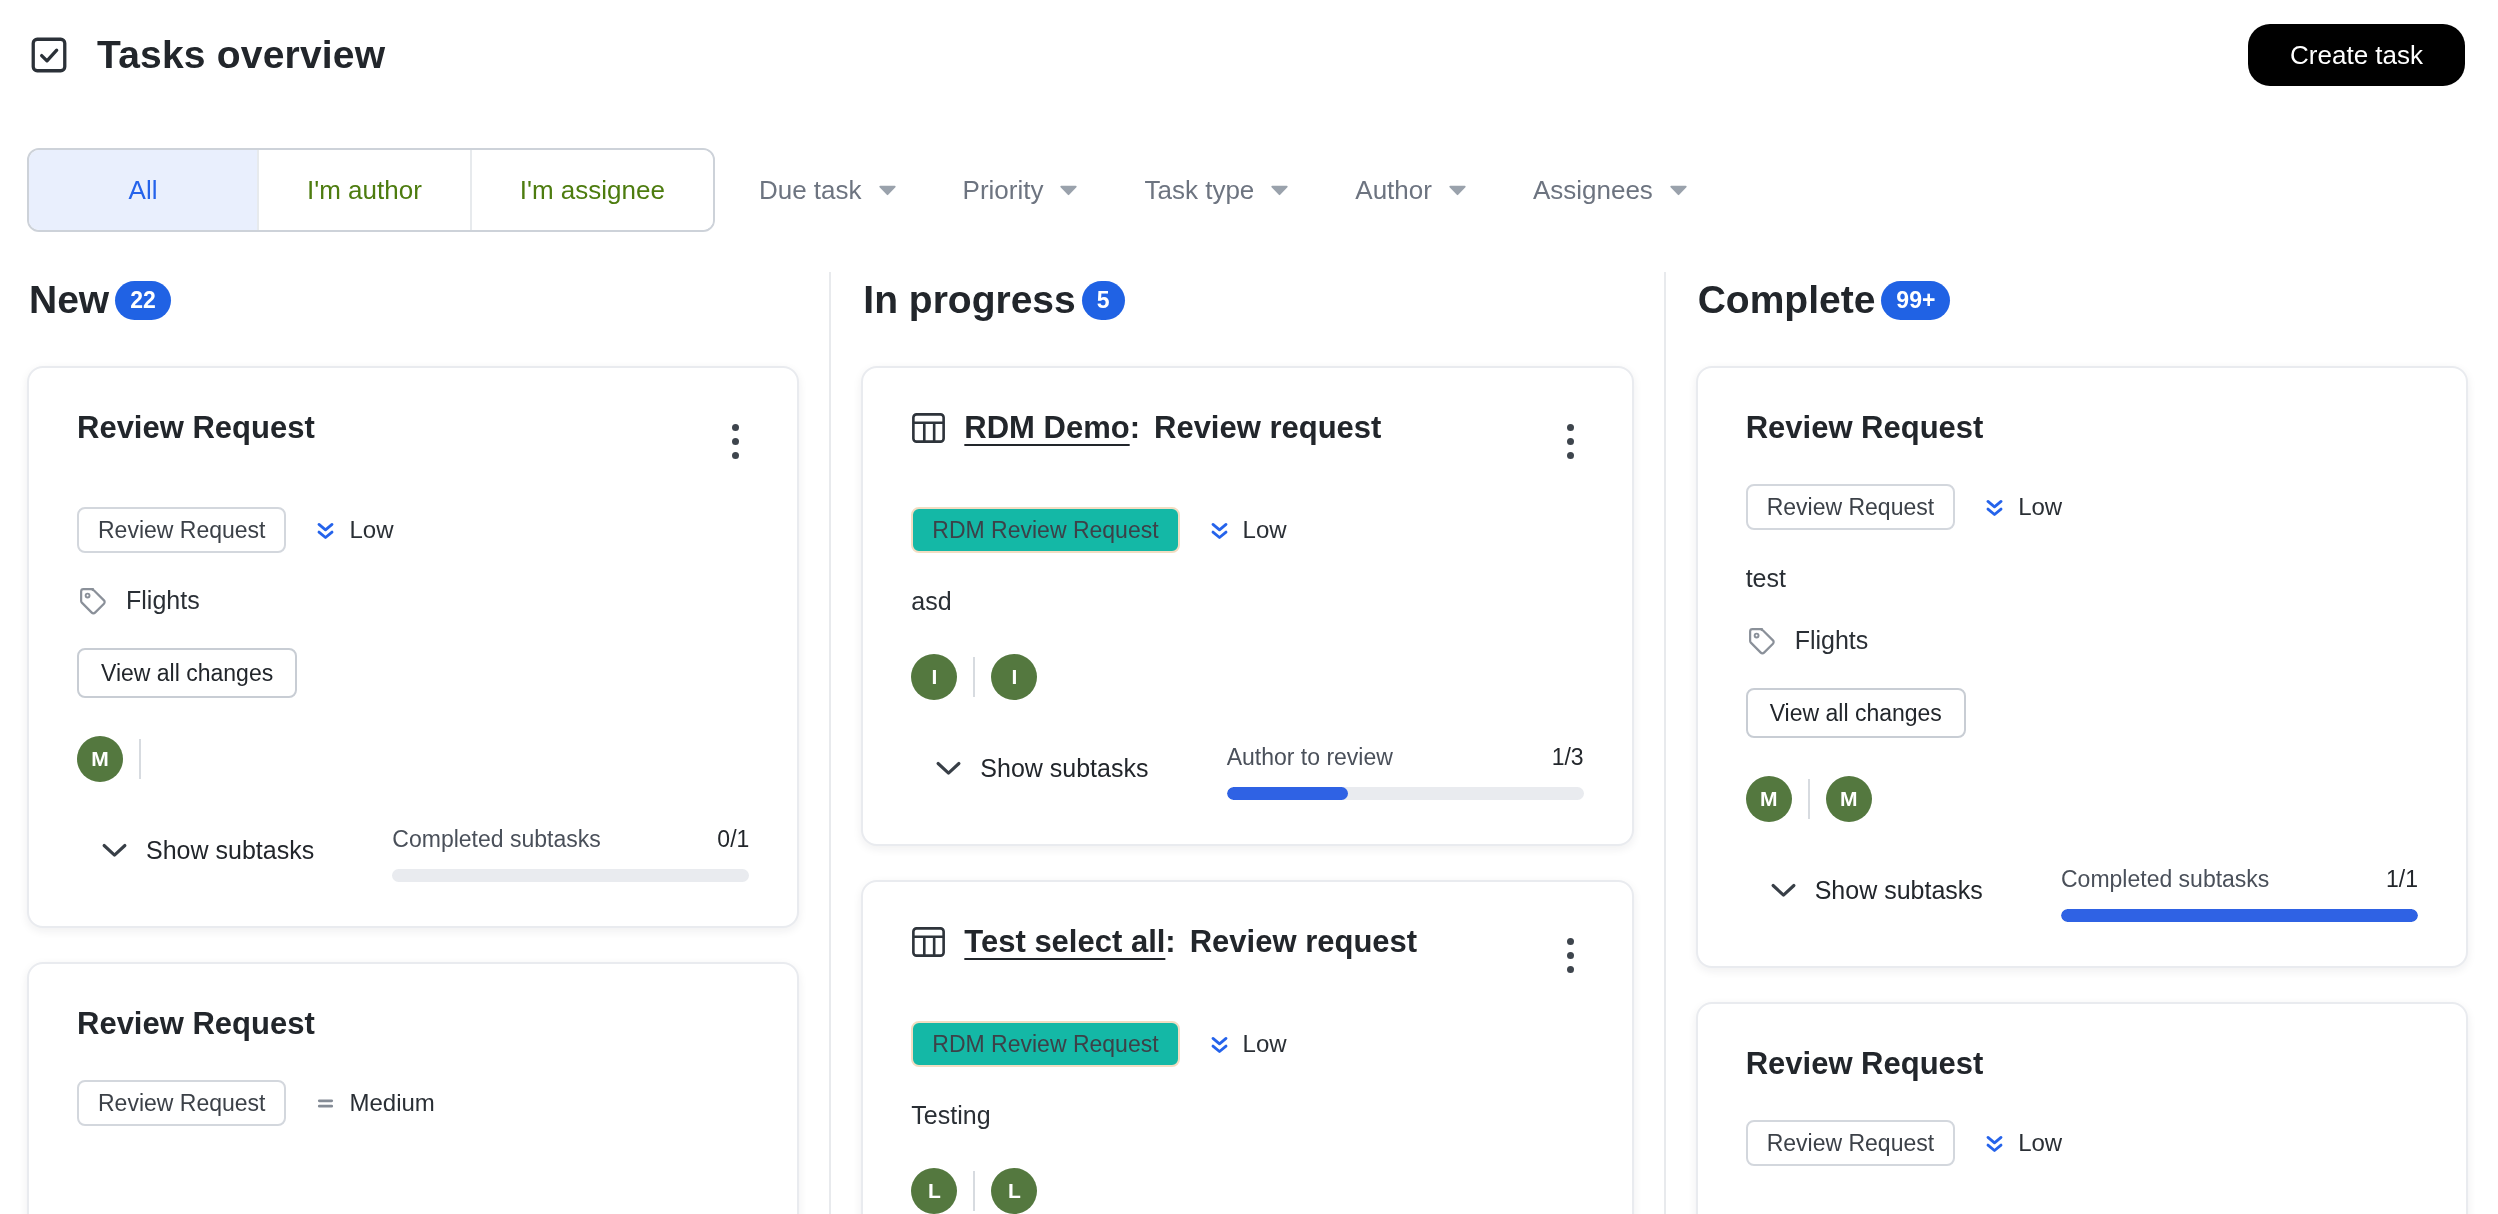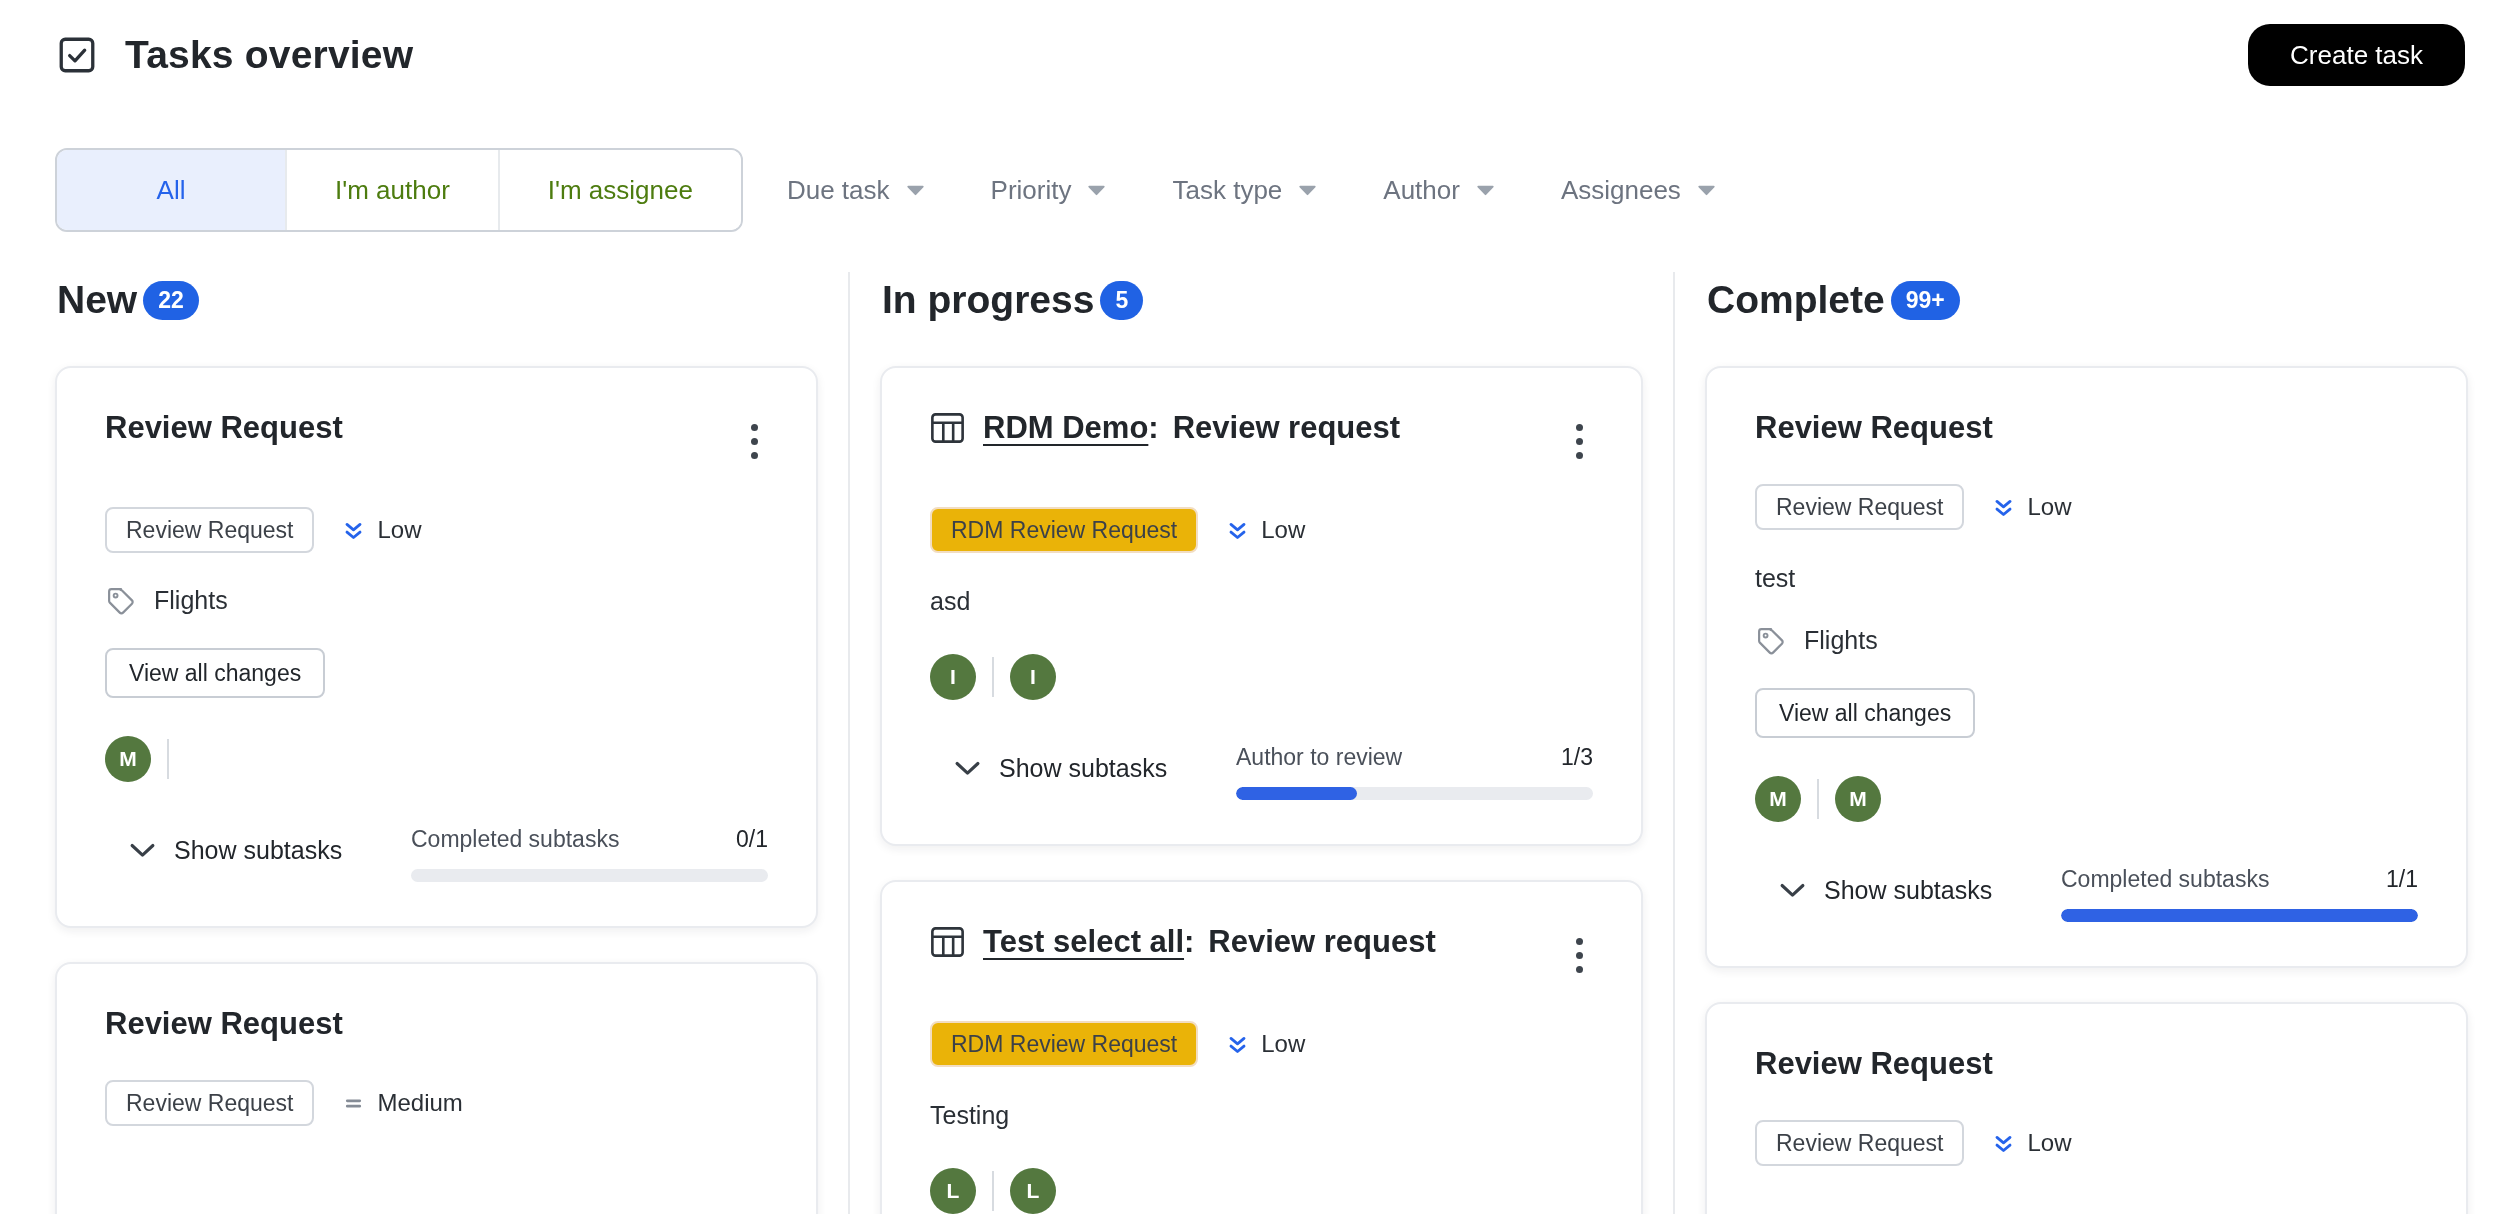--- a/index.html
+++ b/index.html
@@ -1,21 +1,21 @@
 <!DOCTYPE html>
 <html><head>
 <meta charset="utf-8">
 <style>
   * { margin:0; padding:0; box-sizing:border-box; }
   html,body { width:2498px; height:1214px; }
   body {
     font-family:"Liberation Sans", sans-serif;
     background:#ffffff; color:#23272e; overflow:hidden;
   }
-  .page { width:2498px; height:1214px; position:relative; overflow:hidden;padding-left:28px; }
+  .page { width:2498px; height:1214px; position:relative; overflow:hidden; }
 
   
   .topbar { display:flex; align-items:center; justify-content:space-between; padding:24px 33px 0 27px; }
   .title-wrap { display:flex; align-items:center; gap:26px; }
   .page-title { font-size:39px; font-weight:600; color:#22262b; letter-spacing:.2px; }
   .create-btn {
     background:#000000; color:#fff; border:none; border-radius:22px;
     height:62px; padding:0 42px; font-size:26px; font-family:inherit; cursor:pointer;
   }
 
@@ -62,21 +62,21 @@
   .t-link { text-decoration:underline; text-underline-offset:6px; text-decoration-thickness:2px; }
   .t-rest { margin-left:14px; font-weight:600; }
   .kebab { background:none; border:none; display:flex; flex-direction:column; gap:7px; padding:10px; cursor:pointer; margin-top:4px; }
   .kebab .dot { width:7px; height:7px; border-radius:50%; background:#3e454d; }
 
   .chips-row { display:flex; align-items:center; gap:26px; margin-top:38px; }
   .chip {
     display:inline-flex; align-items:center; height:46px; padding:0 19px;
     border:2px solid #d3d7dd; border-radius:8px; font-size:23px; color:#3c4148; background:#fff; white-space:nowrap;
   }
-  .chip.peach { background:#eab308; border-color:#f2ddc2; }
+  .chip.peach { background:#14b8a6; border-color:#f2ddc2; }
   .priority { display:flex; align-items:center; gap:10px; font-size:24px; color:#2a2f35; }
 
   .desc { margin-top:34px; font-size:25px; color:#2a2f35; }
   .tag-row { display:flex; align-items:center; gap:18px; margin-top:32px; font-size:25px; color:#2a2f35; }
   .view-btn {
     margin-top:32px; height:50px; padding:0 22px; border:2px solid #c8cdd4; border-radius:8px;
     background:#fff; font-size:23px; color:#22262b; font-family:inherit; cursor:pointer;
     display:inline-flex; align-items:center;
   }
   .avatar-row { display:flex; align-items:center; margin-top:38px; gap:16px; }

